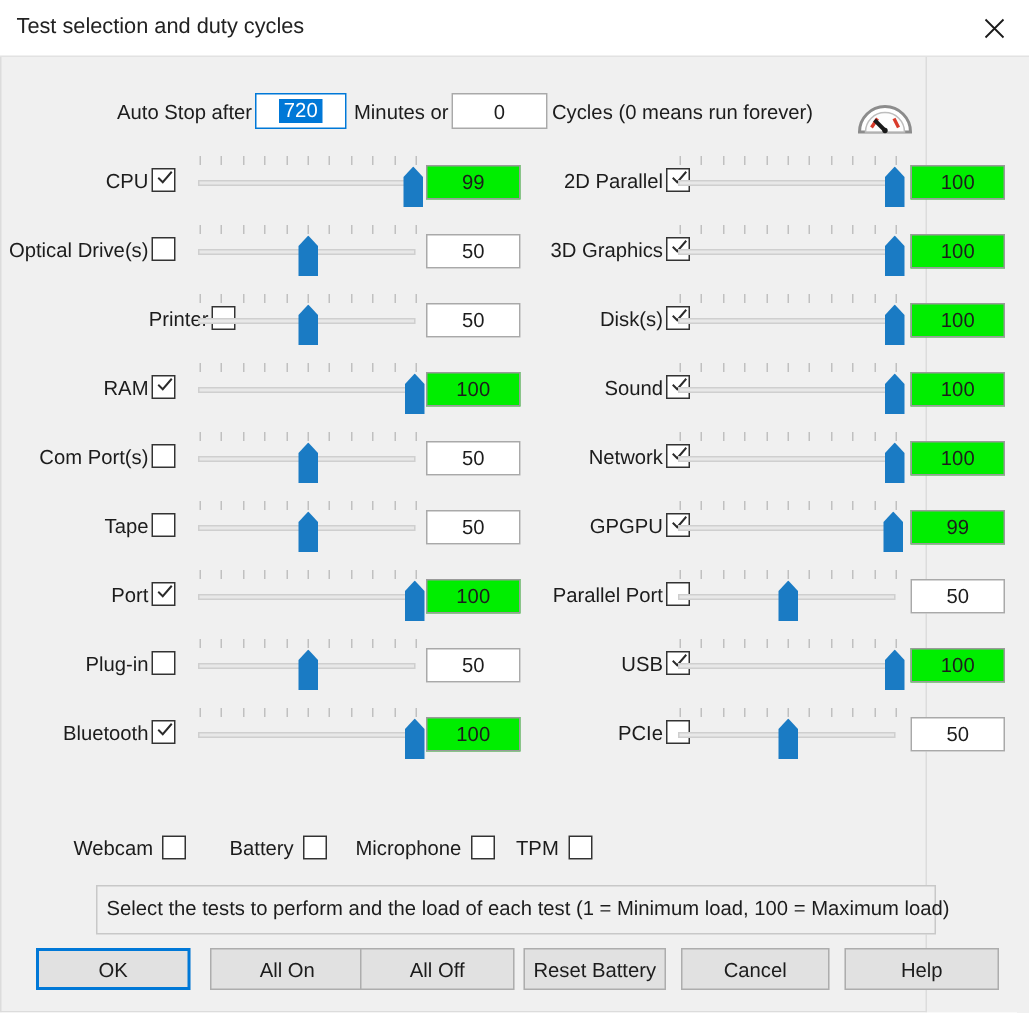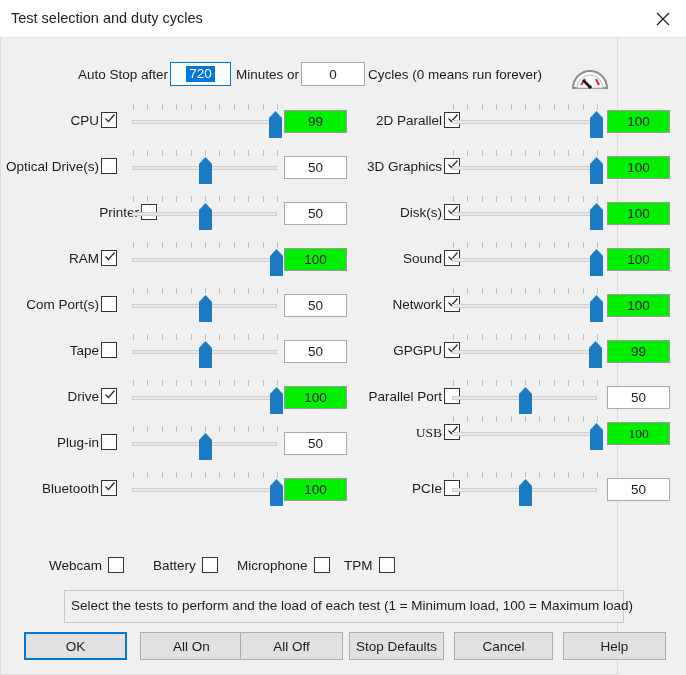--- a/index.html
+++ b/index.html
@@ -492,21 +492,21 @@
             <div class="track"></div>
             <div class="thumb" style="left: 73.5px;"><svg width="15" height="27" viewBox="0 0 15 27">
                 <path d="M7.5 0 L14 7 L14 27 L1 27 L1 7 Z" fill="#1a7bc4"></path>
               </svg></div>
           </div>
           <div class="valbox off">
             <span>50</span>
           </div>
         </div>
         <div class="test-row col-left" style="top: 276px;">
-          <div class="row-label">Drive</div>
+          <div class="row-label">Port</div>
           <div class="cbox">
             <span class="tick"><svg width="14" height="14" viewBox="0 0 14 14">
                 <path d="M2.5 7.5 L5.5 10.5 L11.5 3.5" stroke="#2b2b2b" stroke-width="1.3" fill="none"></path>
               </svg></span>
           </div>
           <div class="slider">
             <div class="ticks">
               <i style="left: 0px;"></i>
               <i style="left: 14.4px;"></i>
               <i style="left: 28.8px;"></i>
@@ -786,21 +786,21 @@
             </div>
             <div class="track"></div>
             <div class="thumb" style="left: 73.5px;"><svg width="15" height="27" viewBox="0 0 15 27">
                 <path d="M7.5 0 L14 7 L14 27 L1 27 L1 7 Z" fill="#1a7bc4"></path>
               </svg></div>
           </div>
           <div class="valbox off">
             <span>50</span>
           </div>
         </div>
-        <div class="test-row col-right" style="top: 312px; font-family: Liberation Serif, serif;">
+        <div class="test-row col-right" style="top: 322px;">
           <div class="row-label">USB</div>
           <div class="cbox">
             <span class="tick"><svg width="14" height="14" viewBox="0 0 14 14">
                 <path d="M2.5 7.5 L5.5 10.5 L11.5 3.5" stroke="#2b2b2b" stroke-width="1.3" fill="none"></path>
               </svg></span>
           </div>
           <div class="slider">
             <div class="ticks">
               <i style="left: 0px;"></i>
               <i style="left: 14.4px;"></i>
@@ -878,21 +878,21 @@
         <div class="dlg-btn focused" style="left: 23px; width: 103px;">
           <span>OK</span>
         </div>
         <div class="dlg-btn" style="left: 139px; width: 103px;">
           <span>All On</span>
         </div>
         <div class="dlg-btn" style="left: 239px; width: 103px;">
           <span>All Off</span>
         </div>
         <div class="dlg-btn" style="left: 348px; width: 95px;">
-          <span>Stop Defaults</span>
+          <span>Reset Battery</span>
         </div>
         <div class="dlg-btn" style="left: 453px; width: 99px;">
           <span>Cancel</span>
         </div>
         <div class="dlg-btn" style="left: 562px; width: 103px;">
           <span>Help</span>
         </div>
       </div>
   </div>
 </div>

